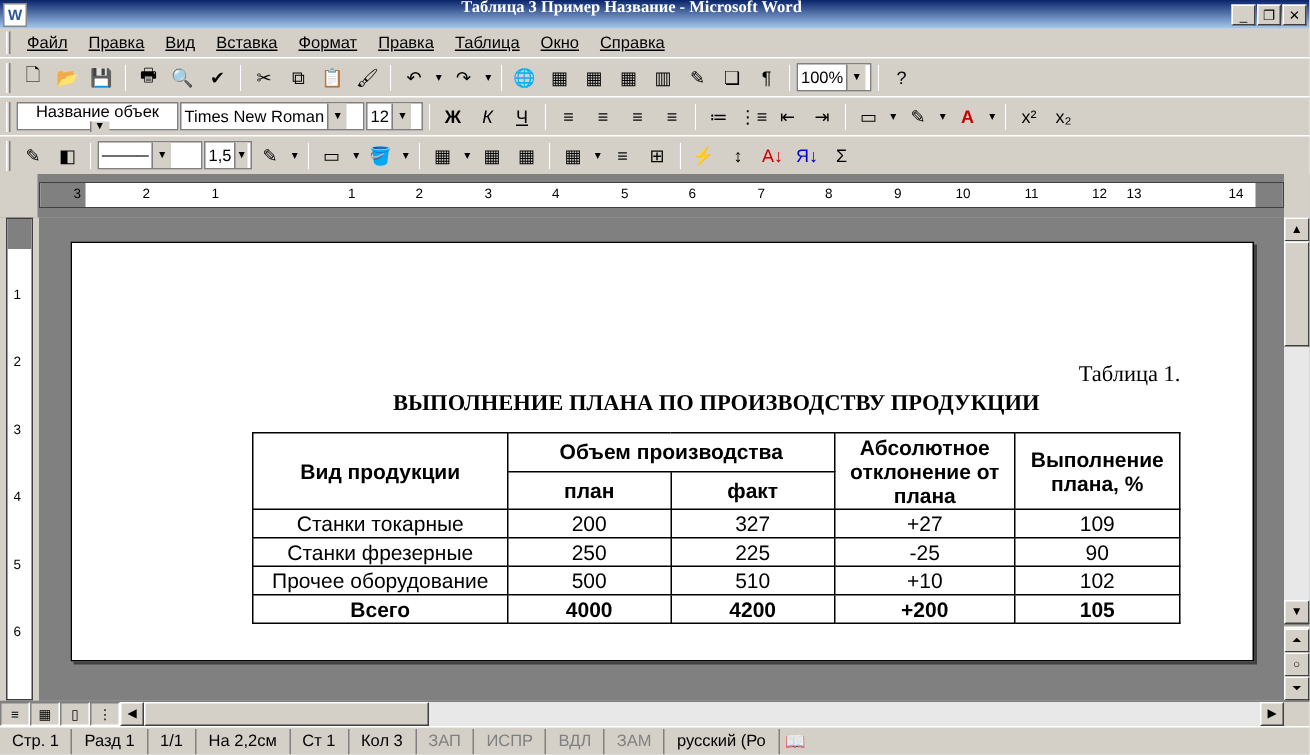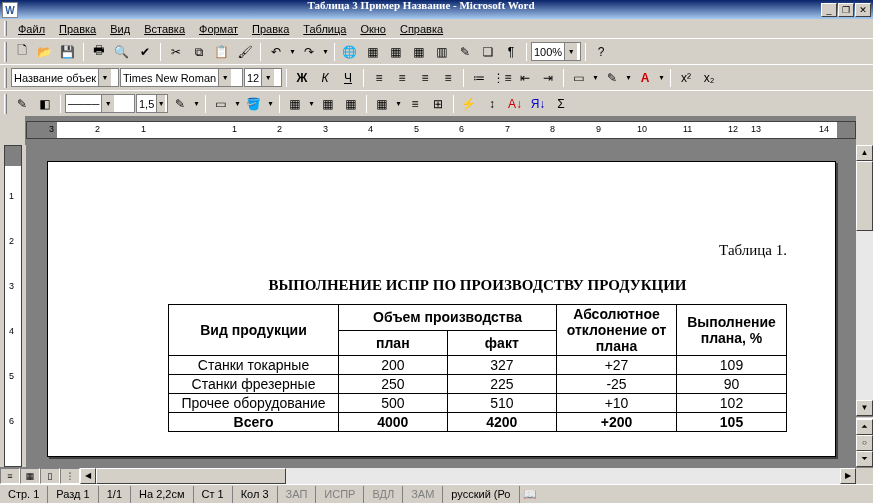--- a/index.html
+++ b/index.html
@@ -13,41 +13,41 @@
 .menu-handle { width: 3px; height: 15px; border-left: 1px solid #fff; border-right: 1px solid #808080; margin-right: 3px; }
 .menu-item { padding: 1px 6px; font-size: 11px; cursor: pointer; }
 .menu-item u { text-decoration: underline; }
 .toolbar { height: 26px; background: #d4d0c8; border-top: 1px solid #fff; display: flex; align-items: center; padding: 0 3px; gap: 1px; }
 .tb-handle { width: 3px; height: 20px; border-left: 1px solid #fff; border-right: 1px solid #808080; margin: 0 3px 0 1px; }
 .tb-btn { width: 22px; height: 22px; display: flex; align-items: center; justify-content: center; cursor: pointer; font-size: 12px; border: 1px solid transparent; }
 .tb-sep { width: 1px; height: 18px; background: #808080; margin: 0 3px; border-right: 1px solid #fff; }
 .tb-dd { width: 9px; height: 22px; display: flex; align-items: center; justify-content: center; font-size: 8px; cursor: pointer; }
 .tb-combo { height: 19px; border: 1px solid #808080; background: #fff; display: flex; align-items: center; font-size: 11px; padding: 0 2px; }
 .tb-combo-btn { width: 13px; height: 17px; background: #d4d0c8; border-left: 1px solid #808080; display: flex; align-items: center; justify-content: center; font-size: 7px; margin-left: 2px; cursor: pointer; }
-.style-combo { width: 108px; }
+.style-combo { width: 108px; flex-direction: column; }
 .font-combo { width: 123px; }
 .size-combo { width: 38px; }
 .zoom-combo { width: 50px; }
 .ls-combo { width: 32px; }
 .ruler-area { background: #808080; height: 29px; display: flex; }
 .ruler-corner { width: 26px; background: #d4d0c8; border-right: 1px solid #808080; }
 .h-ruler { flex: 1; height: 18px; margin-top: 5px; background: #fff; position: relative; overflow: hidden; border: 1px solid #404040; }
 .h-ruler-inner { position: absolute; left: 0; top: 0; height: 100%; width: 100%; font-size: 9px; }
 .h-ruler .seg { position: absolute; top: 0; height: 100%; }
 .h-ruler .seg.dark { background: #808080; }
 .h-ruler .num { position: absolute; top: 2px; font-size: 9px; color: #000; }
 .ruler-scroll { width: 17px; background: #d4d0c8; }
 .doc-area { display: flex; height: 322px; background: #808080; }
 .v-ruler { width: 26px; background: #d4d0c8; display: flex; flex-direction: column; }
 .v-ruler-strip { width: 18px; margin-left: 4px; flex: 1; background: #fff; border: 1px solid #404040; position: relative; overflow: hidden; font-size: 9px; }
 .v-ruler-strip .seg.dark { background: #808080; position: absolute; width: 100%; left: 0; }
 .v-ruler-strip .num { position: absolute; left: 4px; font-size: 9px; }
 .page-wrap { flex: 1; overflow: hidden; position: relative; background: #808080; }
 .page { position: absolute; left: 21px; top: 16px; width: 789px; background: #fff; border: 1px solid #000; box-shadow: 2px 2px 0 #404040; padding: 80px 48px 24px 120px; }
-.caption { text-align: right; font-family: 'Times New Roman', serif; font-size: 15px; margin-bottom: 18px; }
+.caption { text-align: right; font-family: 'Times New Roman', serif; font-size: 15px; margin-bottom: 2px; }
 .title { text-align: center; font-family: 'Times New Roman', serif; font-size: 15px; font-weight: bold; margin-bottom: 10px; }
 table.doc { border-collapse: collapse; width: 100%; font-family: 'Times New Roman', serif; font-size: 14px; }
 table.doc th, table.doc td { border: 1px solid #000; padding: 1px 6px; text-align: center; }
 table.doc th { font-weight: bold; }
 table.doc .left { text-align: center; }
 table.doc .bold td { font-weight: bold; }
 .v-scroll { width: 17px; background: #d4d0c8; display: flex; flex-direction: column; }
 .v-scroll .sbtn { height: 16px; border: 1px solid #fff; border-right-color: #404040; border-bottom-color: #404040; font-size: 8px; text-align: center; line-height: 14px; cursor: pointer; }
 .v-scroll .track { flex: 1; background: #e8e8e8; position: relative; }
 .v-scroll .thumb { position: absolute; top: 0; left: 0; width: 100%; height: 70px; background: #d4d0c8; border: 1px solid #fff; border-right-color: #404040; border-bottom-color: #404040; }
@@ -251,21 +251,21 @@
       <div class="num" style="top:90px">2</div>
       <div class="num" style="top:135px">3</div>
       <div class="num" style="top:180px">4</div>
       <div class="num" style="top:225px">5</div>
       <div class="num" style="top:270px">6</div>
     </div>
   </div>
   <div class="page-wrap">
     <div class="page">
       <div class="caption">Таблица 1.</div>
-      <div class="title">ВЫПОЛНЕНИЕ ИСПР ПО ПРОИЗВОДСТВУ ПРОДУКЦИИ</div>
+      <div class="title">ВЫПОЛНЕНИЕ ПЛАНА ПО ПРОИЗВОДСТВУ ПРОДУКЦИИ</div>
       <table class="doc">
         <tbody>
             <tr>
           <th rowspan="2" style="width:170px">Вид продукции</th>
           <th colspan="2">Объем производства</th>
           <th rowspan="2" style="width:120px">Абсолютное отклонение от плана</th>
           <th rowspan="2" style="width:110px">Выполнение плана, %</th>
         </tr>
         <tr>
           <th>план</th>

